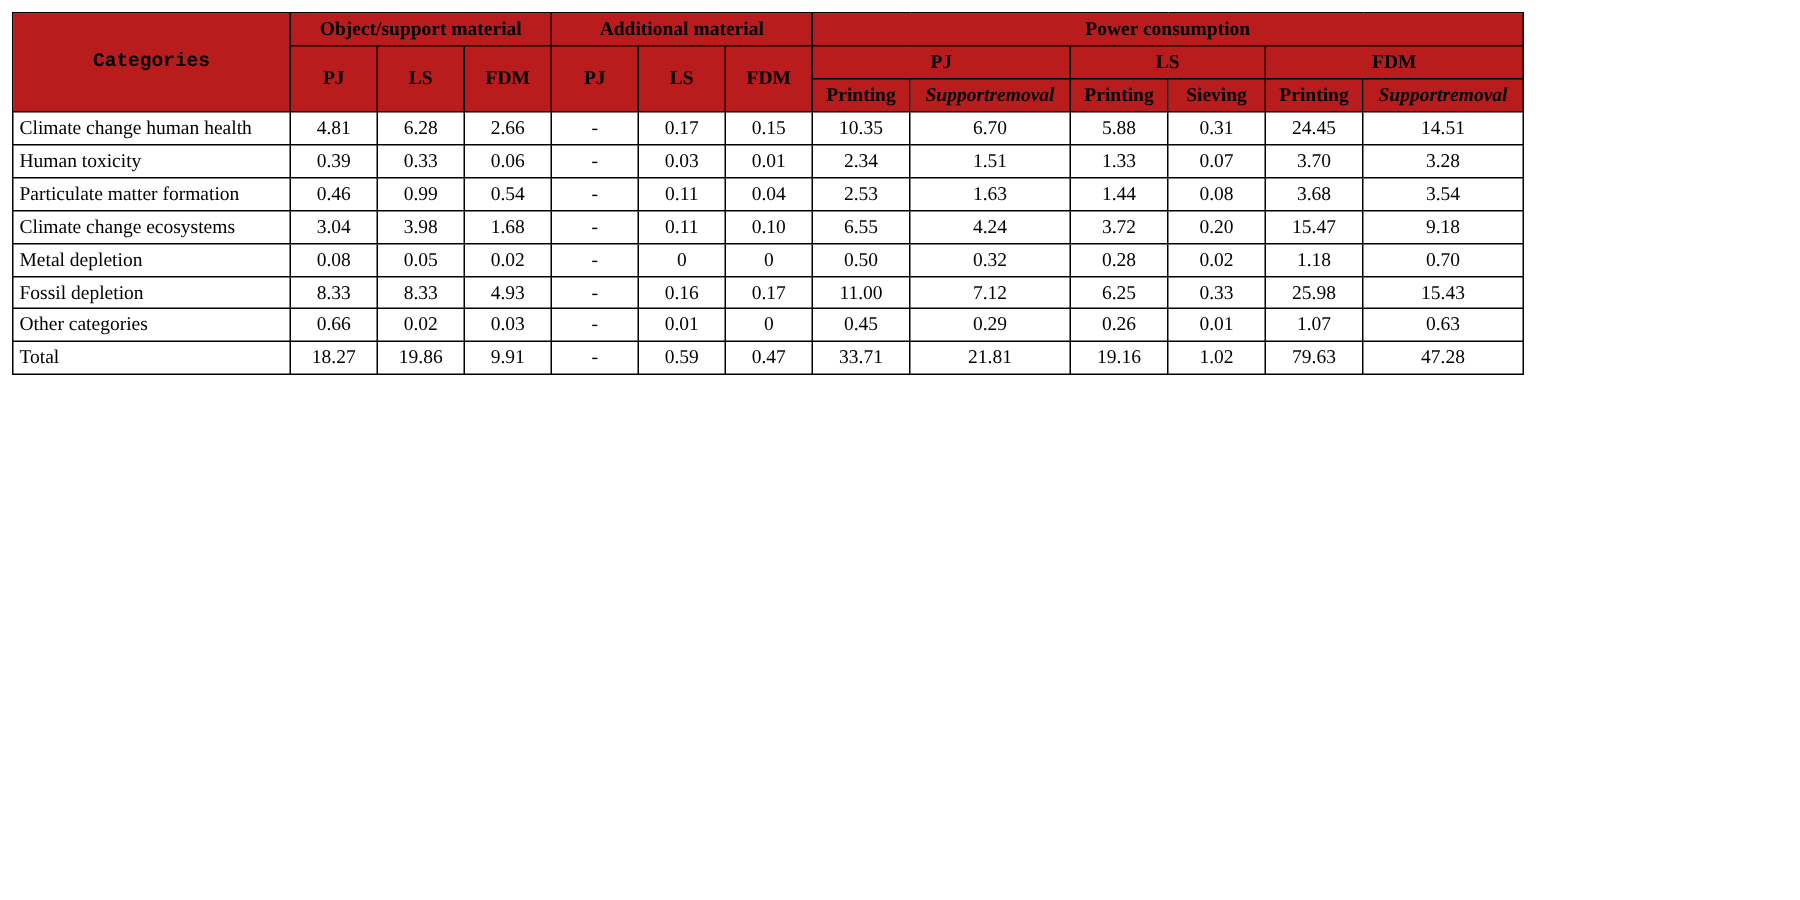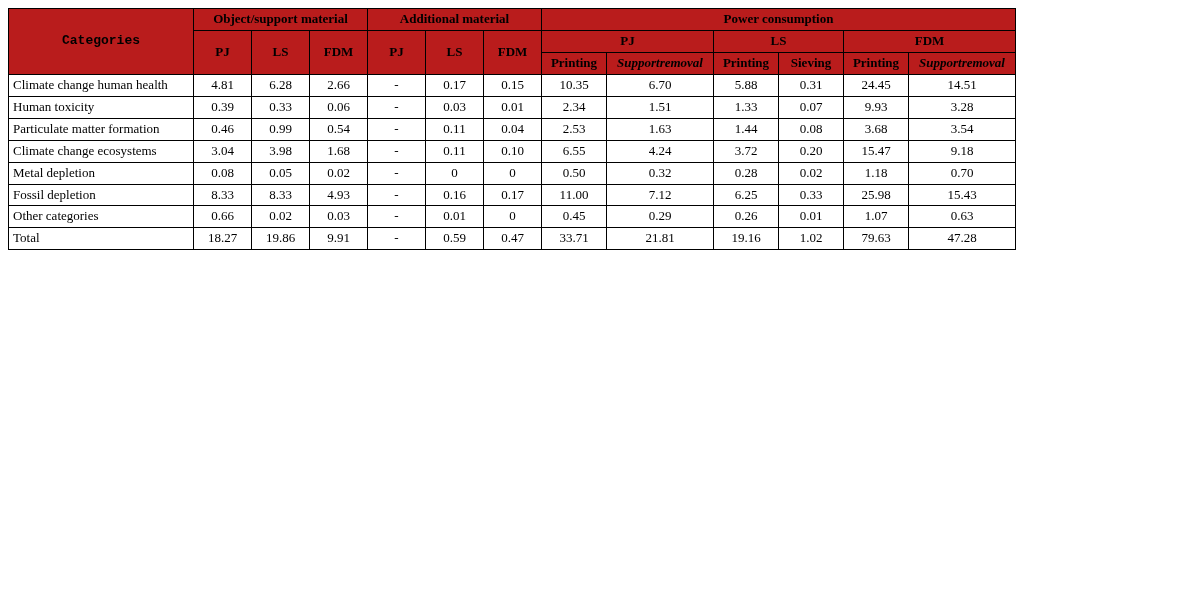--- a/index.html
+++ b/index.html
@@ -121,21 +121,21 @@
         <td>0.39</td>
         <td>0.33</td>
         <td>0.06</td>
         <td>-</td>
         <td>0.03</td>
         <td>0.01</td>
         <td>2.34</td>
         <td>1.51</td>
         <td>1.33</td>
         <td>0.07</td>
-        <td>9.93</td>
+        <td>3.70</td>
         <td>3.28</td>
       </tr>
       <tr>
         <td class="cat-cell">Particulate matter formation</td>
         <td>0.46</td>
         <td>0.99</td>
         <td>0.54</td>
         <td>-</td>
         <td>0.11</td>
         <td>0.04</td>

